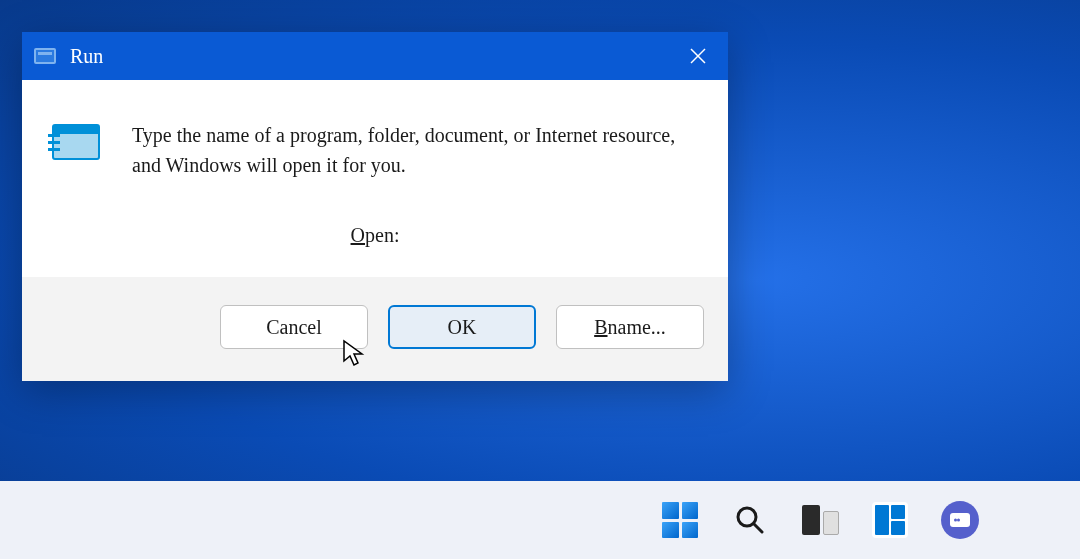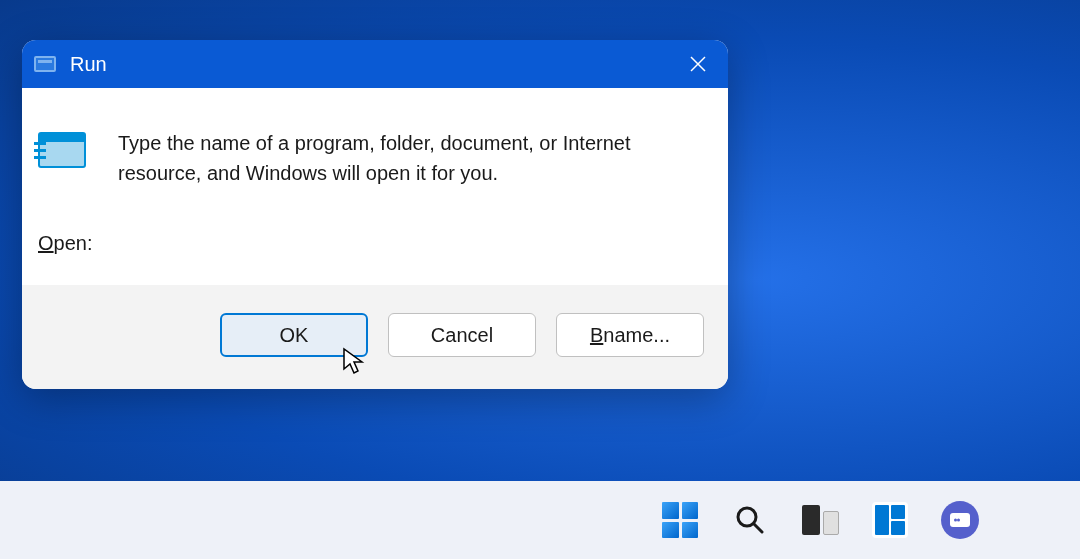--- a/index.html
+++ b/index.html
@@ -13,26 +13,27 @@
     }
     .desktop {
       width: 100%;
       height: 100%;
       position: relative;
       background: radial-gradient(ellipse at 70% 50%, #2470e8 0%, #0a4bb5 60%, #083a8c 100%);
     }
     .dialog {
       position: absolute;
       left: 22px;
-      top: 40px;
+      top: 32px;
       width: 706px;
       background: #ffffff;
-      border-radius: 14px;
+      border-radius: 0;
       box-shadow: 0 10px 40px rgba(0,0,0,0.3);
       overflow: hidden;
+      font-family: Liberation Serif, serif;
     }
     .titlebar {
       background: #0a5ad4;
       height: 48px;
       display: flex;
       align-items: center;
       padding: 0 12px;
       position: relative;
     }
     .titlebar-icon {
@@ -66,21 +67,21 @@
       height: 48px;
       display: flex;
       align-items: center;
       justify-content: center;
       color: #ffffff;
       font-size: 20px;
       cursor: pointer;
     }
     .titlebar-close svg { stroke: #ffffff; stroke-width: 1.5; }
     .dialog-body {
-      padding: 40px 30px 30px 16px;
+      padding: 40px 30px 30px 30px;
       background: #ffffff;
     }
     .body-row1 {
       display: flex;
       align-items: flex-start;
       gap: 24px;
       margin-bottom: 44px;
     }
     .run-icon {
       flex-shrink: 0;
@@ -117,20 +118,21 @@
     }
     .description {
       font-size: 20px;
       color: #1a1a1a;
       line-height: 1.5;
     }
     .body-row2 {
       display: flex;
       align-items: center;
       gap: 30px;
+      flex-direction: column;
     }
     .open-label {
       font-size: 20px;
       color: #1a1a1a;
       white-space: nowrap;
     }
     .open-label .underline { text-decoration: underline; }
     .combo-wrap {
       flex: 1;
       position: relative;
@@ -315,22 +317,22 @@
         <div class="description">Type the name of a program, folder, document, or Internet resource, and Windows will open it for you.</div>
       </div>
       <div class="body-row2">
         <div class="open-label">
           <span class="underline">O</span><span>pen:</span>
         </div>
       </div>
     </div>
 
     <div class="dialog-footer">
+      <button class="btn">Cancel</button>
       <button class="btn btn-primary">OK</button>
-      <button class="btn">Cancel</button>
       <button class="btn">
         <span class="underline">B</span><span>name...</span>
       </button>
       <svg class="cursor" width="24" height="30" viewBox="0 0 24 30">
         <path d="M2 2 L2 22 L8 17 L12 26 L16 24 L12 15 L20 15 Z" fill="#ffffff" stroke="#000000" stroke-width="1.5"></path>
       </svg>
     </div>
   </div>
 
   <div class="taskbar">

